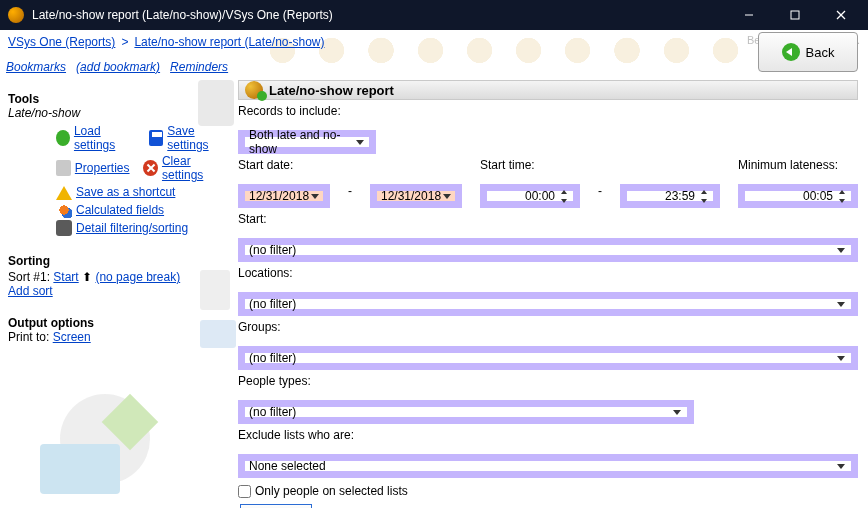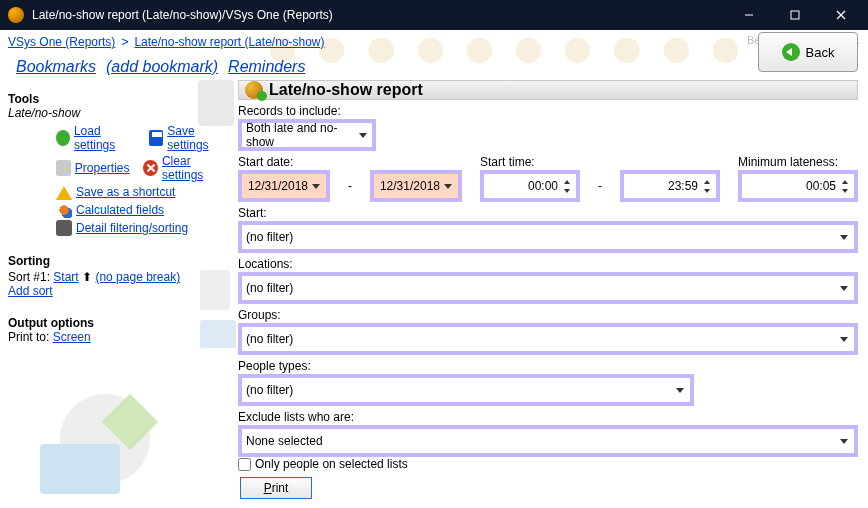--- a/index.html
+++ b/index.html
@@ -4,21 +4,21 @@
 <style>
 * { box-sizing: border-box; margin: 0; padding: 0; font-family: "Segoe UI", Tahoma, sans-serif; }
 html, body { width: 868px; height: 508px; overflow: hidden; background: #fff; }
 .titlebar { height: 30px; background: #0f172a; color: #fff; display: flex; align-items: center; padding: 0 4px 0 8px; font-size: 12px; }
 .titlebar .app-icon { width: 16px; height: 16px; margin-right: 8px; border-radius: 50%; background: radial-gradient(circle at 30% 30%, #ffae00, #b06500); display:inline-block; }
 .titlebar .title { flex: 1; }
 .titlebar .winbtn { width: 46px; height: 30px; display: flex; align-items: center; justify-content: center; color: #fff; }
 .crumbbar { height: 24px; display:flex; align-items:center; padding:0 8px; font-size:12px; position:relative; }
 .crumbbar a { color:#0042c8; text-decoration:underline; cursor:pointer; }
 .crumbbar .sep { color:#0042c8; margin:0 6px; }
-.bookmarks-row { height:26px; display:flex; align-items:center; padding:0 16px; gap:10px; font-size:16px; }
+.bookmarks-row { height:26px; display:flex; align-items:center; padding:0 6px; gap:10px; font-size:12px; }
 .bookmarks-row a { color:#0042c8; text-decoration:underline; font-style:italic; cursor:pointer;}
 .brand { position:absolute; right:8px; top:4px; font-size:11px; color:#bfbfbf; }
 .back-btn { position:absolute; top:32px; right:10px; width:100px; height:40px; background:linear-gradient(#fdfdfd,#e7e7e7); border:1px solid #9a9a9a; border-radius:4px; display:flex; align-items:center; justify-content:center; gap:6px; font-size:13px; cursor:pointer; }
 .back-btn .circ { width:18px;height:18px;border-radius:50%;background:#3aae2a; position:relative;}
 .back-btn .circ::before{content:"";position:absolute;left:4px;top:5px;width:0;height:0;border-top:4px solid transparent;border-bottom:4px solid transparent;border-right:6px solid #fff;}
 .body { display:flex; height:calc(508px - 30px - 24px - 26px); }
 .left { width:242px; padding:6px 8px 8px 8px; font-size:12px; position:relative; }
 .left h3 { font-size:12px; font-weight:bold; margin-top:6px; }
 .left .subtitle { font-style:italic; margin-bottom:4px;}
 .tool-row { display:flex; align-items:center; gap:4px; margin:2px 0;padding-left:48px; }
@@ -36,42 +36,42 @@
 .ic-gears{background:radial-gradient(circle,#f37c1e 40%,transparent 41%),radial-gradient(circle at 70% 70%,#2b6cd4 35%,transparent 36%);}
 .ic-ctrl{background:#5a5a5a;border-radius:3px;}
 .clipboard-bg { position:absolute; right:4px; top:0; width:36px; height:46px; background:#e9e9e9; border-radius:4px; }
 .sort-text { margin-top:2px; }
 .left .biglogo { position:absolute; bottom:4px; left:40px; width:140px; height:110px; opacity:.35; }
 .biglogo .clock{position:absolute;left:20px;top:0;width:90px;height:90px;border-radius:50%;background:#cfcfcf;}
 .biglogo .arrow{position:absolute;left:70px;top:8px;width:40px;height:40px;background:#7bbf3a;transform:rotate(45deg);}
 .biglogo .printer{position:absolute;left:0;top:50px;width:80px;height:50px;background:#6fb3d9;border-radius:4px;}
 
 .right { flex:1; padding:0 10px 6px 0; font-size:12px; display:flex; flex-direction:column; }
-.section-header { background:linear-gradient(#f4f4f4,#dcdcdc); border:1px solid #c9c9c9; height:24px; display:flex; align-items:center; gap:6px; padding:0 6px; font-weight:bold; font-size:16px; }
+.section-header { background:linear-gradient(#f4f4f4,#dcdcdc); border:1px solid #c9c9c9; height:24px; display:flex; align-items:center; gap:6px; padding:0 6px; font-weight:bold; font-size:13px; }
 .section-header .hicon{width:18px;height:18px;border-radius:50%;background:radial-gradient(circle at 30% 30%,#f0c038,#b06500);position:relative;}
 .section-header .hicon::after{content:"";position:absolute;right:-4px;bottom:-2px;width:10px;height:10px;border-radius:50%;background:#3aae2a;}
 .formrow { margin-top:4px; }
 .lbl { display:block; margin-bottom:1px; }
-select,.combo,.dateinp,.timeinp { height:32px; border:4px solid #c4b5fd; background:#fff; font-size:12px; }
+select,.combo,.dateinp,.timeinp { height:24px; border:7px solid #c4b5fd; background:#fff; font-size:12px;margin-top:11px; }
 .combo { display:inline-flex; align-items:center; justify-content:space-between; padding:0 2px 0 4px; }
 .dropbtn{width:16px;height:18px;display:inline-flex;align-items:center;justify-content:center;}
 .dropbtn::before{content:"";border-left:4px solid transparent;border-right:4px solid transparent;border-top:5px solid #333;}
 .wide { width:100%; }
 .date-group{display:flex;align-items:center;gap:16px;}
 .dateinp{width:92px;background:#ffd7c2;padding:0 2px 0 4px;display:inline-flex;align-items:center;justify-content:flex-end;}
 .dash{padding:0 2px;}
 .timeinp{width:100px;padding:0 2px 0 4px;display:inline-flex;align-items:center;justify-content:flex-end;position:relative;}
 .spin{width:14px;height:18px;display:inline-flex;flex-direction:column;margin-left:2px;}
 .spin span{flex:1;display:flex;align-items:center;justify-content:center;}
 .spin span::before{content:"";border-left:3px solid transparent;border-right:3px solid transparent;}
 .spin .up::before{border-bottom:4px solid #333;}
 .spin .dn::before{border-top:4px solid #333;}
 .row-flex{display:flex;gap:18px;}
 .col{display:flex;flex-direction:column;}
-.checkbox-row{display:flex;align-items:center;gap:4px;}
+.checkbox-row{display:flex;align-items:center;gap:4px;margin-top:6px;}
 .checkbox-row input{width:13px;height:13px;}
 .footer{margin-top:auto;display:flex;padding:6px 2px;}
 .print-btn{width:72px;height:22px;background:linear-gradient(#fdfdfd,#e7e7e7);border:1px solid #2b6cd4;font-size:12px;cursor:pointer;}
 .print-btn u{text-decoration:underline;}
 .left .printer-ghost2{position:absolute;left:200px;top:240px;width:36px;height:28px;background:#a9c9e6;border-radius:3px;opacity:.4;}
 .left .clip-ghost{position:absolute;left:200px;top:190px;width:30px;height:40px;background:#e3e3e3;border-radius:3px;opacity:.6;}
 .watermark-row{position:absolute;left:260px;right:120px;top:32px;height:46px;display:flex;gap:4px;opacity:.12;pointer-events:none;}
 .watermark-row span{flex:1;background:radial-gradient(circle at 50% 40%,#c78a00 35%,transparent 36%);}
 </style>
 </head>

